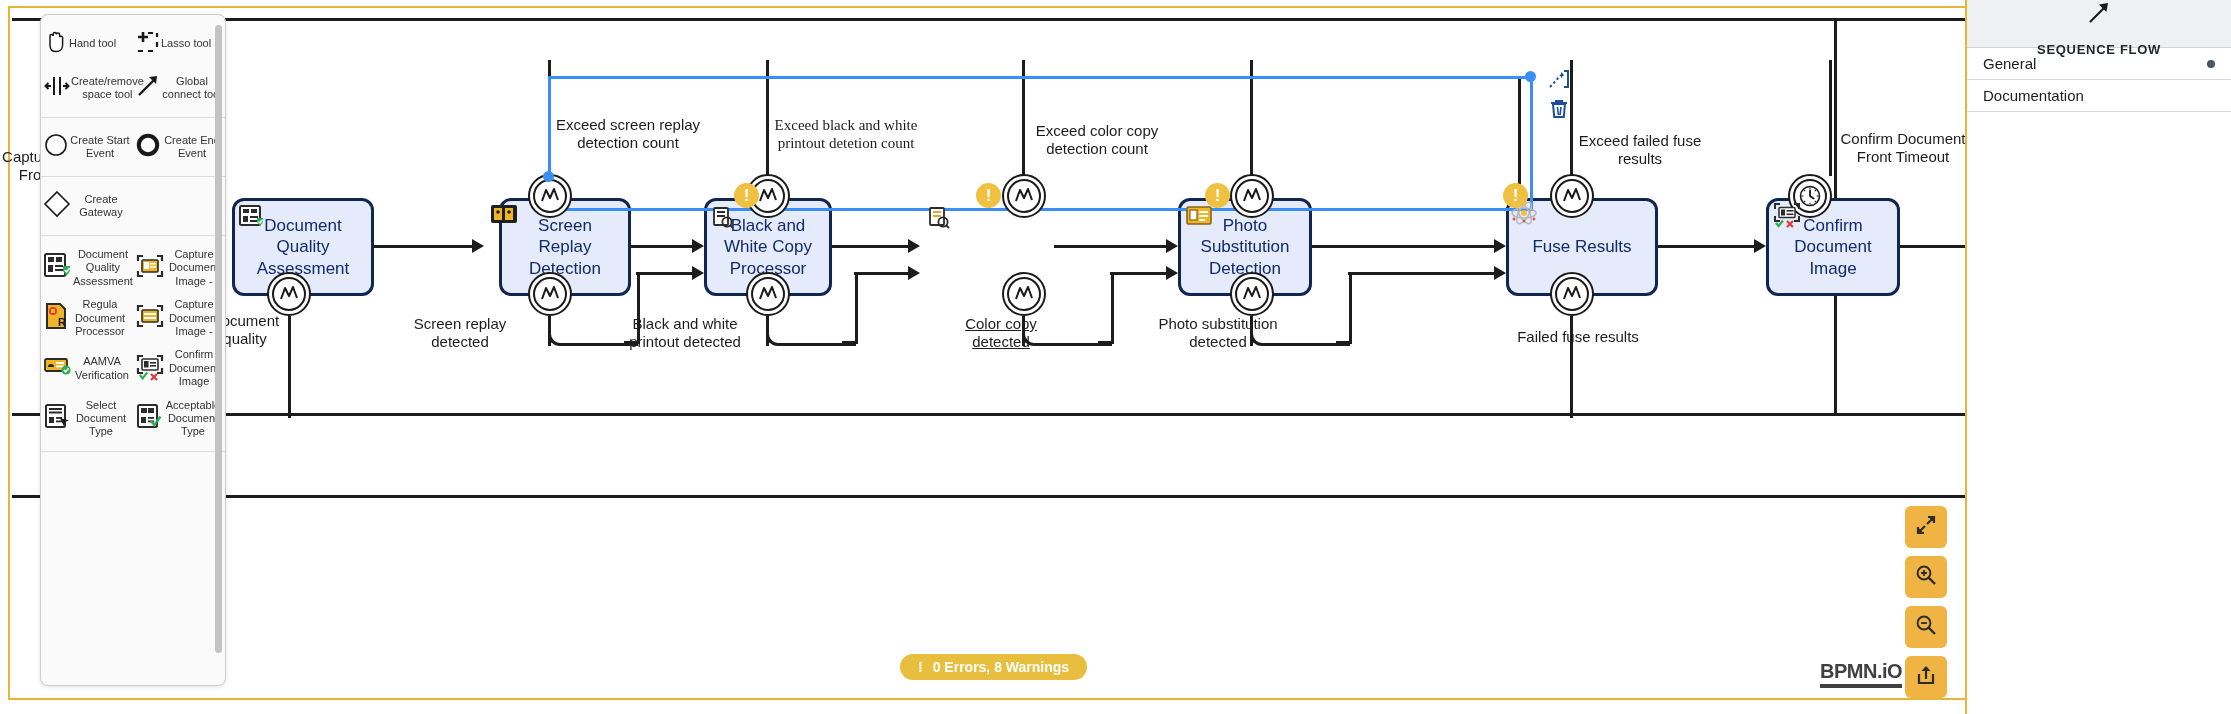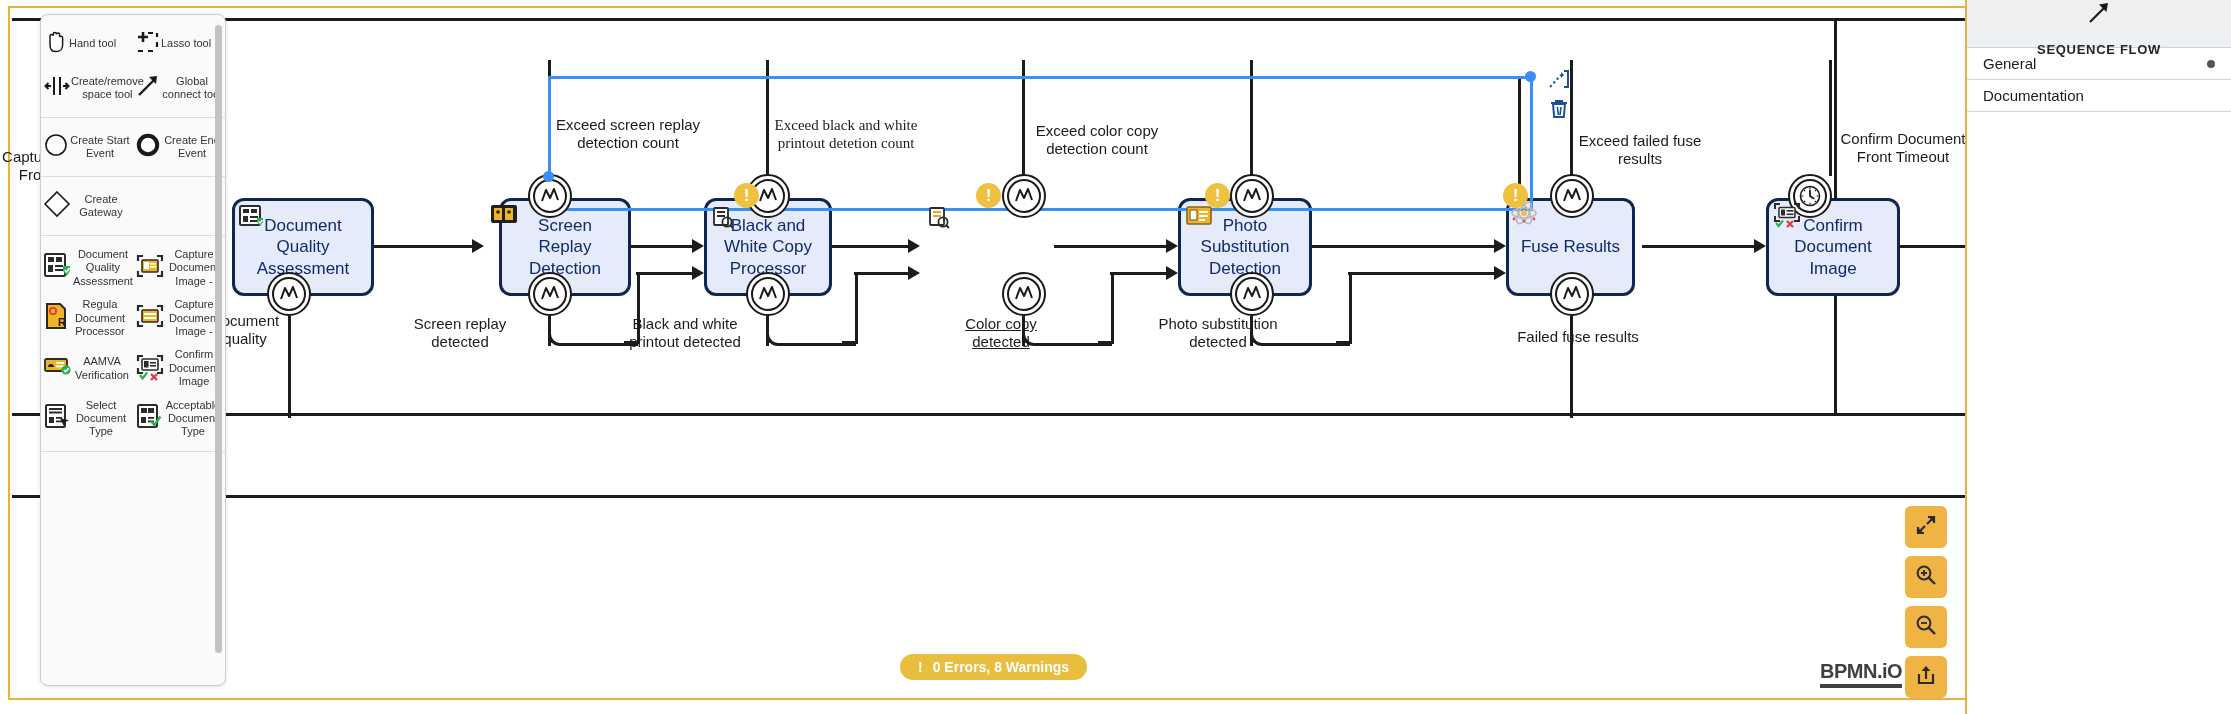--- a/index.html
+++ b/index.html
@@ -467,21 +467,21 @@
     <div class="flow-label" style="left:1148px; top:315px; width:140px;">Photo substitution detected</div>
     <div class="conn v" style="left:1250px; top:316px; height:30px;"></div>
     <div class="corner bl" style="left:1250px; top:330px; width:16px; height:16px;"></div>
     <div class="conn h" style="left:1264px; top:343px; width:86px;"></div>
     <div class="corner br" style="left:1336px; top:274px; width:16px; height:70px; border-bottom-right-radius:0; border-top-right-radius:0;"></div>
     <div class="conn h" style="left:1348px; top:272px; width:150px;"></div>
     <div class="arrow-r" style="left:1494px; top:266px;"></div>
     <div class="conn h" style="left:1312px; top:245px; width:186px;"></div>
     <div class="arrow-r" style="left:1494px; top:239px;"></div>
 
-    <div class="task" style="left:1506px; top:198px; width:129px; height:98px;align-items:center;">
+    <div class="task" style="left:1506px; top:198px; width:152px; height:98px;align-items:center;">
       <span class="task-label">Fuse Results</span>
     </div>
     <svg class="task-icon" style="left:1510px; top:200px; width:28px; height:26px;" viewBox="0 0 28 26">
       <ellipse cx="14" cy="13" rx="12" ry="5" fill="none" stroke="#b8b8b8" stroke-width="1.6"></ellipse>
       <ellipse cx="14" cy="13" rx="12" ry="5" fill="none" stroke="#b8b8b8" stroke-width="1.6" transform="rotate(60 14 13)"></ellipse>
       <ellipse cx="14" cy="13" rx="12" ry="5" fill="none" stroke="#b8b8b8" stroke-width="1.6" transform="rotate(-60 14 13)"></ellipse>
       <circle cx="14" cy="13" r="3" fill="#f0c040"></circle>
       <circle cx="4" cy="19" r="1.4" fill="#e05252"></circle>
       <circle cx="24" cy="19" r="1.4" fill="#e05252"></circle>
       <circle cx="14" cy="21" r="1.4" fill="#e05252"></circle>

